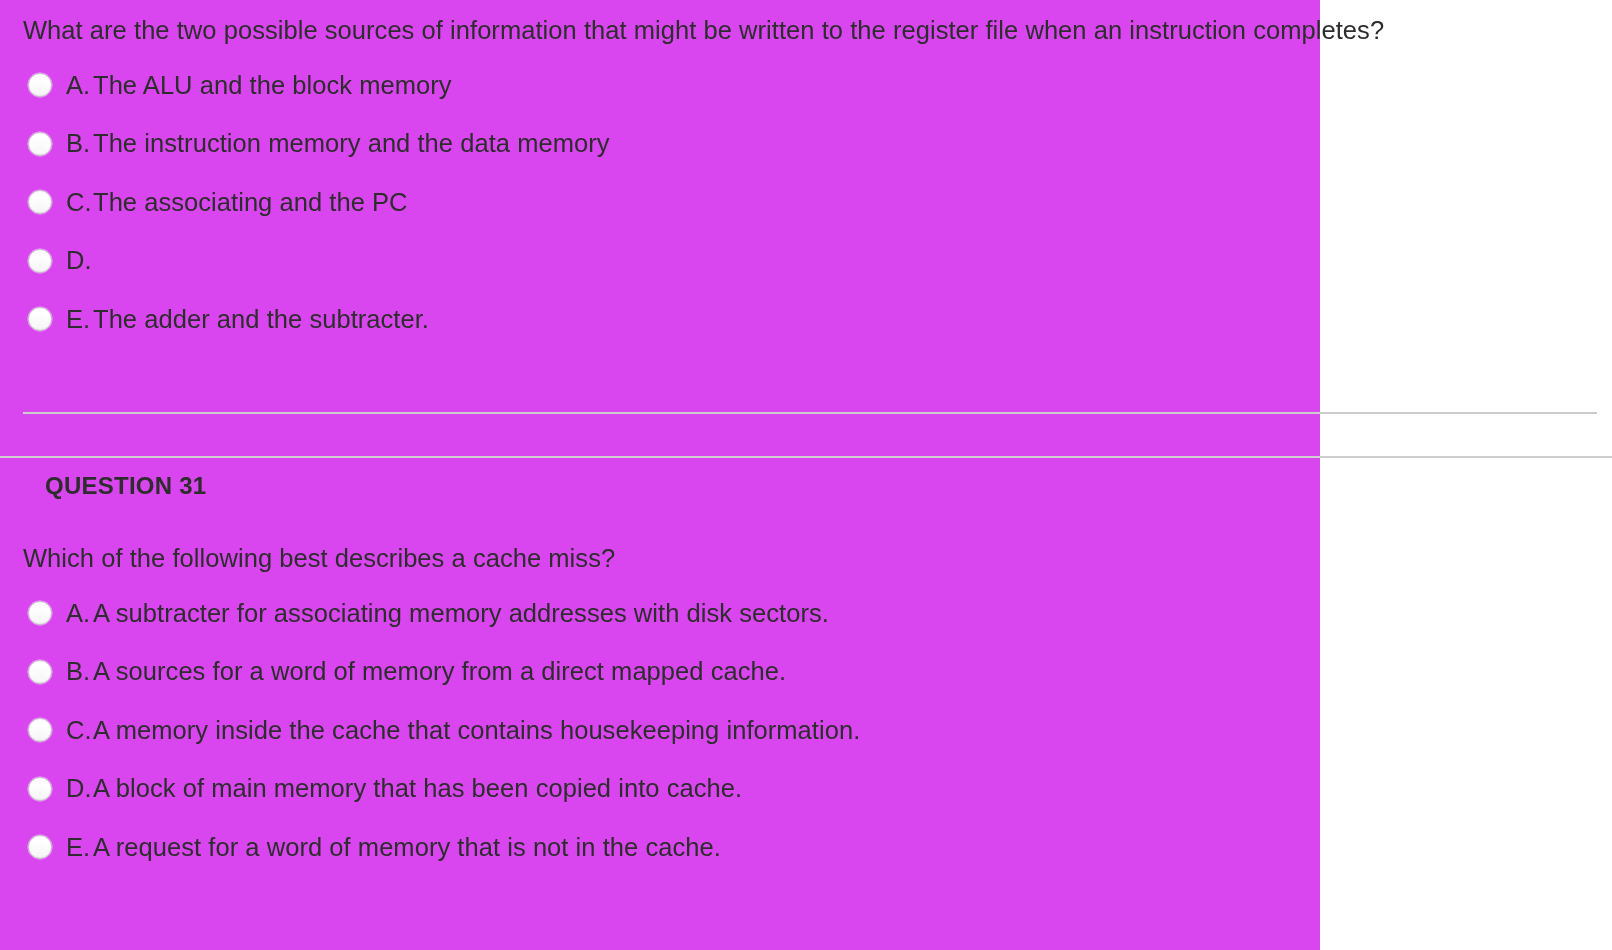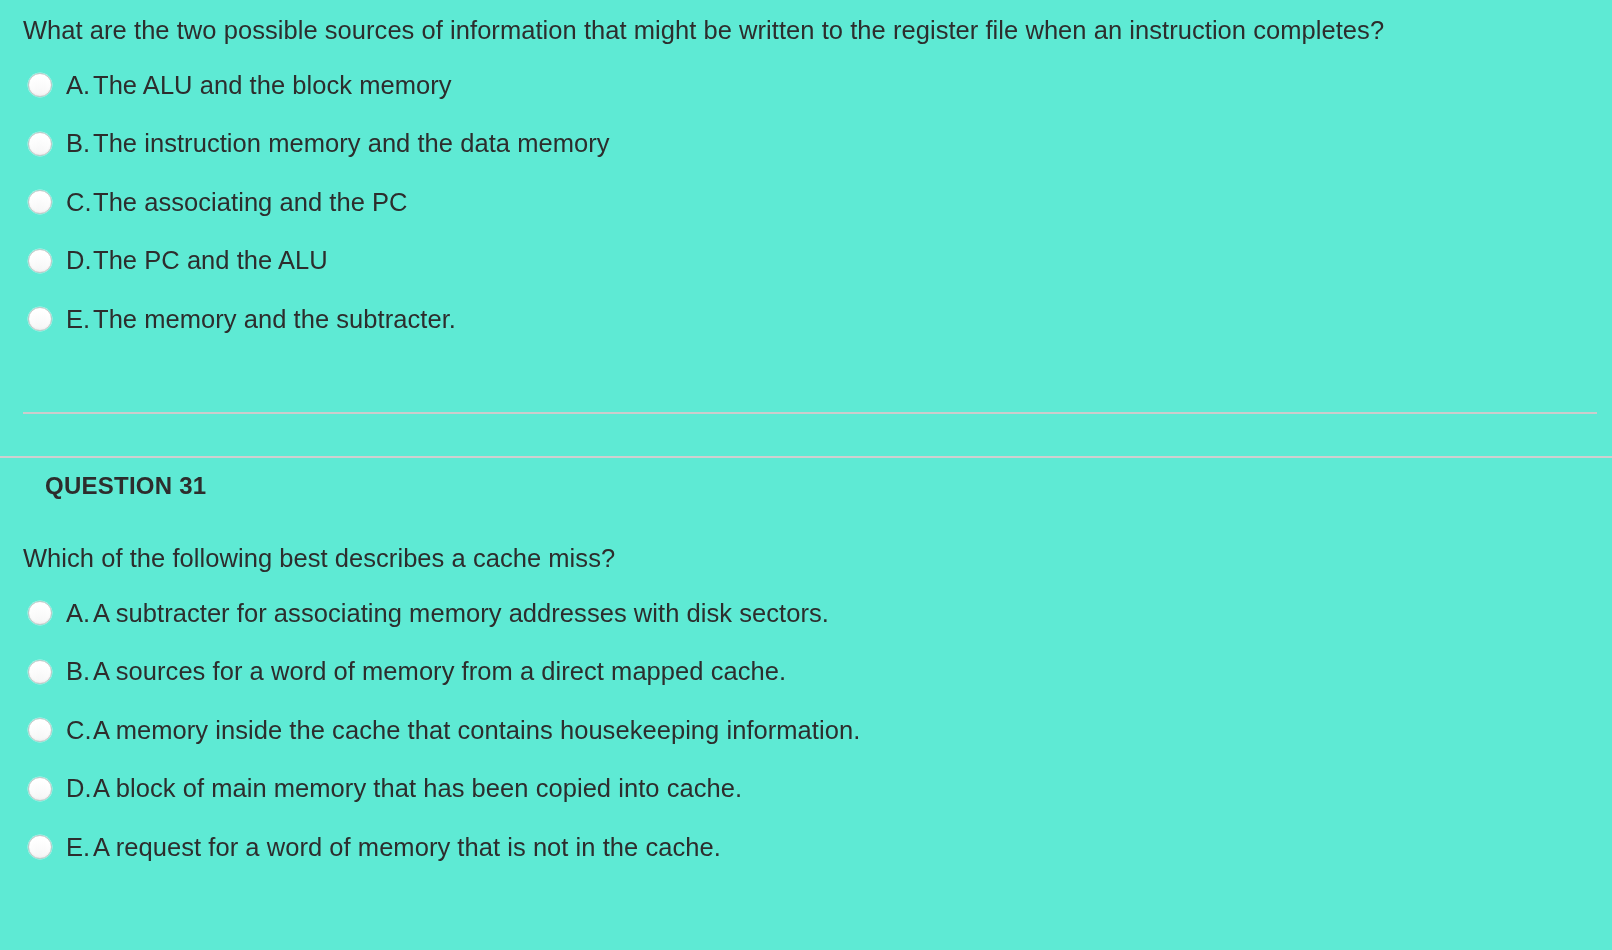--- a/index.html
+++ b/index.html
@@ -11,24 +11,24 @@
   body {
     width: 1612px;
     height: 950px;
     font-family: "Liberation Sans", "DejaVu Sans", sans-serif;
     color: #2d2d2d;
     overflow: hidden;
     position: relative;
   }
 
   .quiz-root {
-    width: 1612px;
+    width: 1320px;
     height: 950px;
     position: relative;
-    background: #5eead4;
+    background: #d946ef;
   }
 
   
   .question-block {
     position: relative;
     width: 100%;
   }
 
   .question-prompt {
     font-size: 25.5px;
@@ -150,29 +150,28 @@
         <span class="option-label">
           <span class="option-letter">C.</span>
           <span>The associating and the PC</span>
         </span>
       </li>
 
       <li class="option-row">
         <span class="radio-outer"></span>
         <span class="option-label">
           <span class="option-letter">D.</span>
-          <span>The PC and the ALU</span>
         </span>
       </li>
 
       <li class="option-row">
         <span class="radio-outer"></span>
         <span class="option-label">
           <span class="option-letter">E.</span>
-          <span>The memory and the subtracter.</span>
+          <span>The adder and the subtracter.</span>
         </span>
       </li>
 
     </ul>
   </div>
 
   <hr id="div-1" class="divider-inset">
   <hr id="div-2" class="divider-full">
 
   <div class="question-block">

